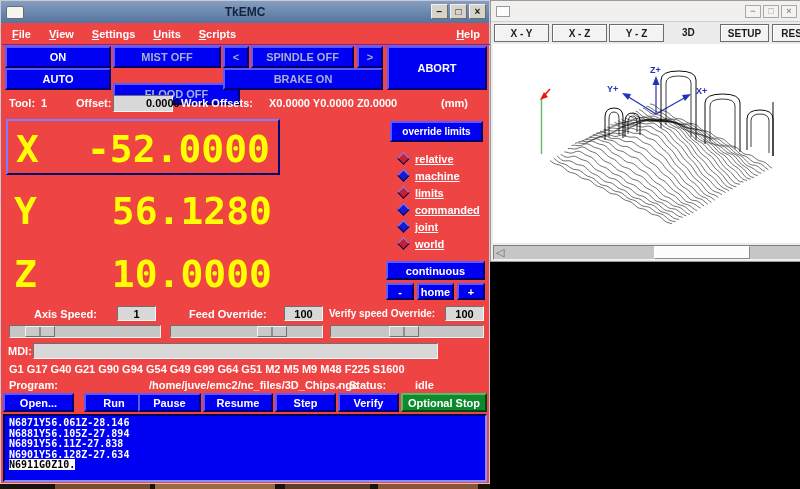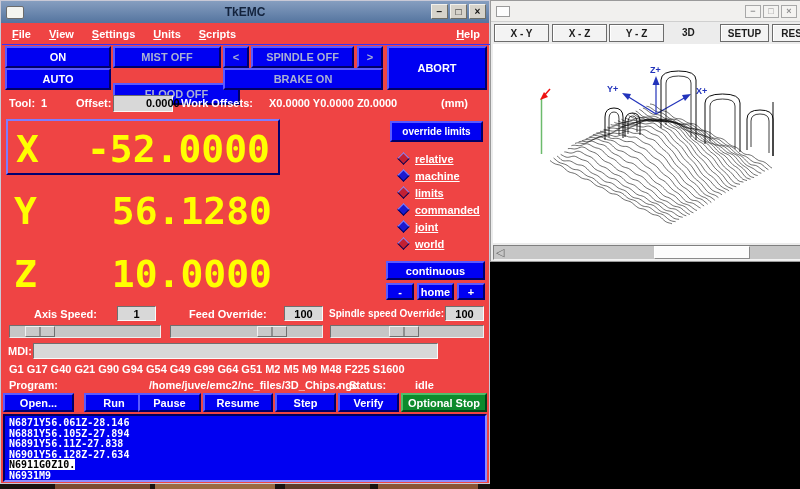--- a/index.html
+++ b/index.html
@@ -179,21 +179,21 @@
 
   <div class="tkbtn" style="left:385px;top:260px;width:99px;height:19px;">continuous</div>
   <div class="tkbtn" style="left:385px;top:282px;width:28px;height:17px;">-</div>
   <div class="tkbtn" style="left:416px;top:282px;width:37px;height:17px;">home</div>
   <div class="tkbtn" style="left:456px;top:282px;width:28px;height:17px;">+</div>
 
   <span class="white-label" style="left:33px;top:307px;">Axis Speed:</span>
   <div class="entrybox" style="left:116px;top:305px;width:39px;height:15px;text-align:center;">1</div>
   <span class="white-label" style="left:188px;top:307px;">Feed Override:</span>
   <div class="entrybox" style="left:283px;top:305px;width:39px;height:15px;text-align:center;">100</div>
-  <span class="white-label" style="left:328px;top:307px;font-size:10px;">Spindle speed Override:</span>
+  <span class="white-label" style="left:328px;top:307px;font-size:10px;">Verify speed Override:</span>
   <div class="entrybox" style="left:444px;top:305px;width:39px;height:15px;text-align:center;">100</div>
 
   <div class="slider-track" style="left:8px;top:324px;width:152px;">
     <div class="slider-thumb" style="left: 15px;"></div>
   </div>
   <div class="slider-track" style="left:169px;top:324px;width:153px;">
     <div class="slider-thumb" style="left: 86px;"></div>
   </div>
   <div class="slider-track" style="left:329px;top:324px;width:154px;">
     <div class="slider-thumb" style="left: 58px;"></div>
@@ -217,21 +217,20 @@
   <div class="tkbtn" style="left:274px;top:392px;width:61px;height:19px;">Step</div>
   <div class="tkbtn" style="left:337px;top:392px;width:61px;height:19px;">Verify</div>
   <div class="tkbtn green-btn" style="left:400px;top:392px;width:86px;height:19px;">Optional Stop</div>
 
   <div class="listing">
     <div><span class="listing-line">N6871Y56.061Z-28.146</span></div>
     <div><span class="listing-line">N6881Y56.105Z-27.894</span></div>
     <div><span class="listing-line">N6891Y56.11Z-27.838</span></div>
     <div><span class="listing-line">N6901Y56.128Z-27.634</span></div>
     <div><span class="listing-line hl">N6911G0Z10.</span></div>
-    <div><span class="listing-line">N6931M9</span></div>
   </div>
 </div>
 
 <div class="desktop-strip">
   <div class="patch" style="left:55px;width:95px;background:#7c4c30;"></div>
   <div class="patch" style="left:155px;width:120px;background:#9a6a42;"></div>
   <div class="patch" style="left:285px;width:85px;background:#5f3d2a;"></div>
   <div class="patch" style="left:378px;width:100px;background:#8a5536;"></div>
 </div>
 

